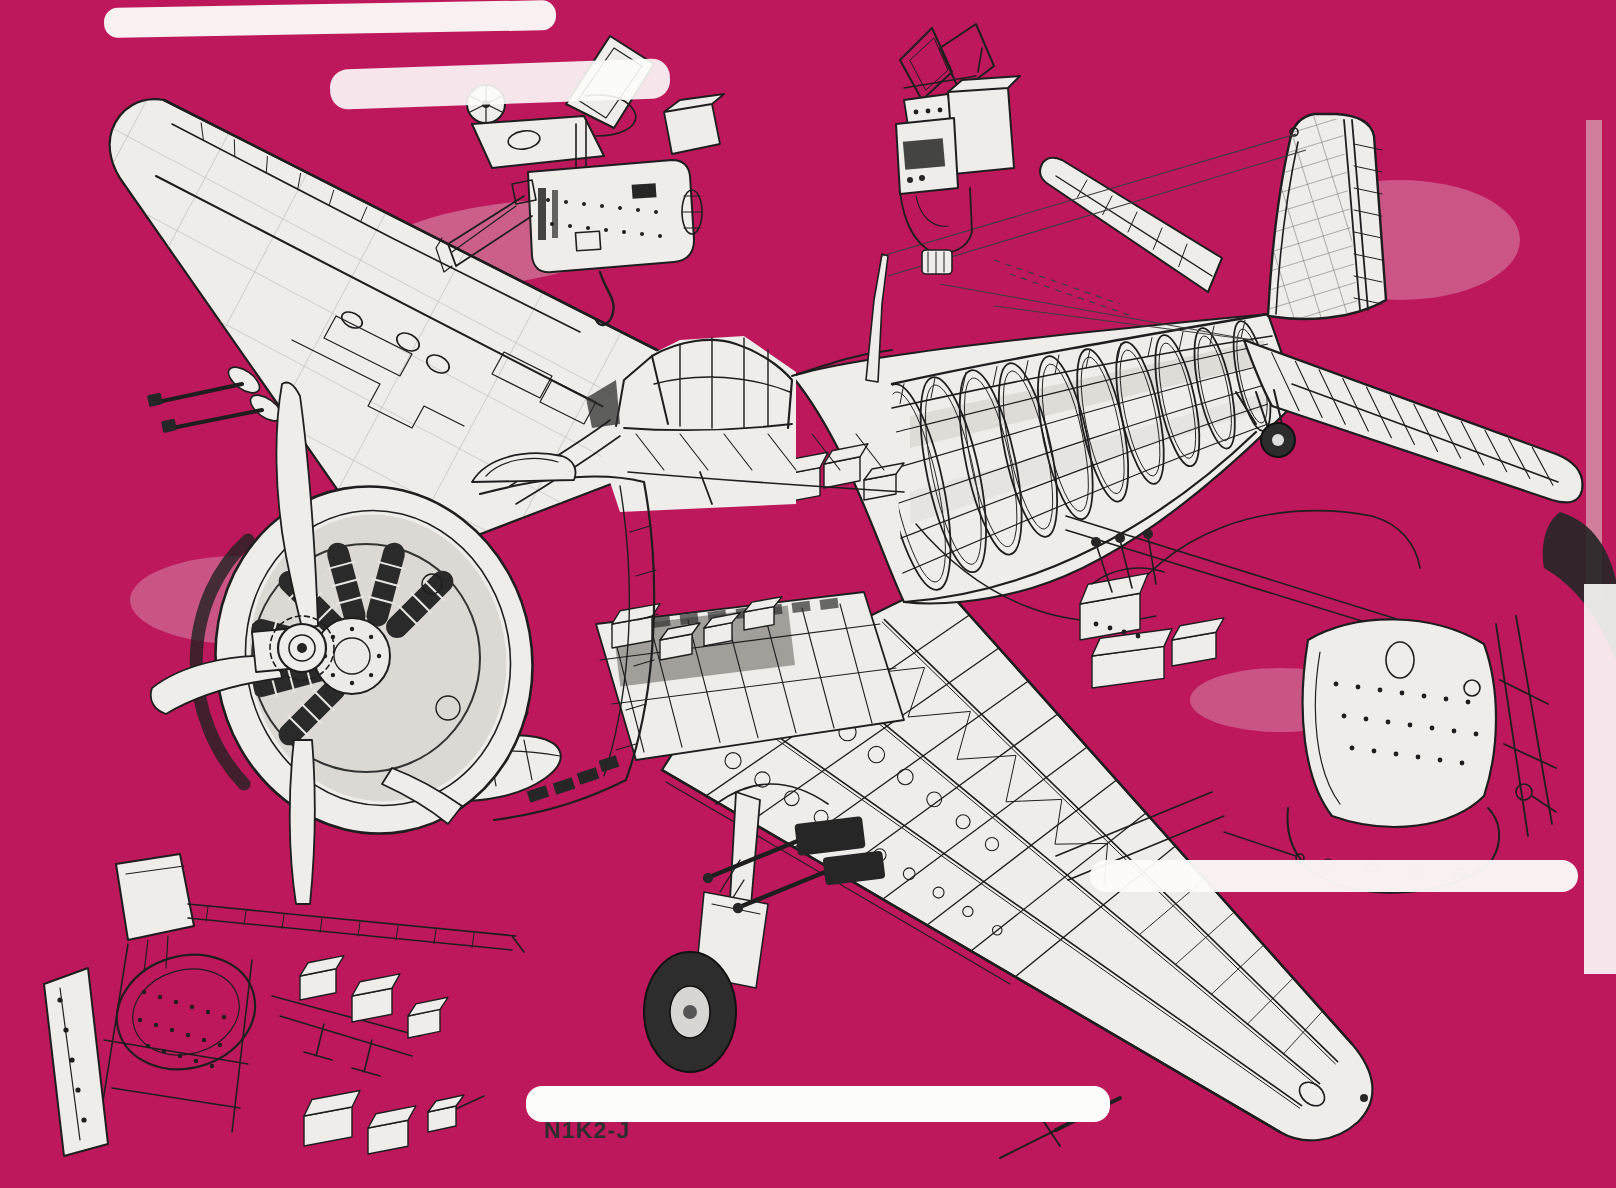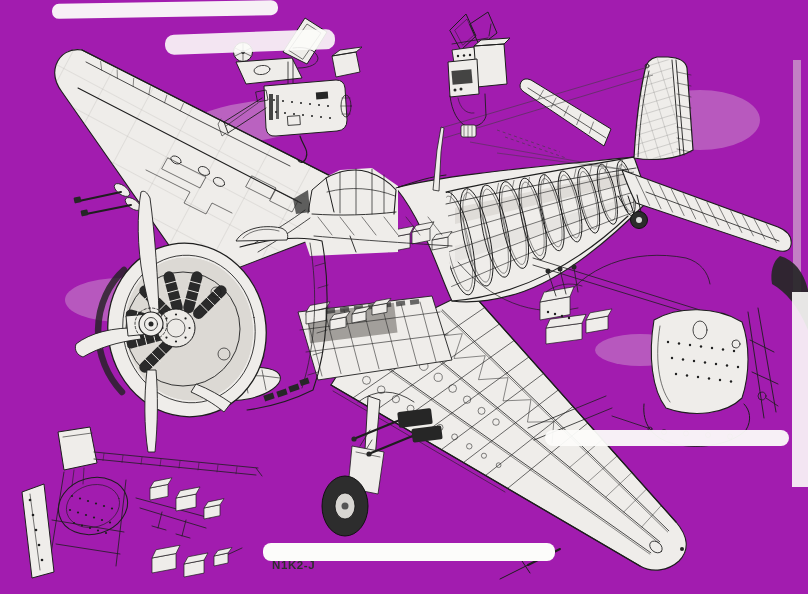--- a/index.html
+++ b/index.html
@@ -9,21 +9,21 @@
   svg{position:absolute;left:0;top:0}
   .ink{stroke:var(--ink);fill:none;stroke-width:.8;stroke-linecap:round;stroke-linejoin:round}
   .fillp{fill:var(--paper);stroke:var(--ink);stroke-width:1.1;stroke-linejoin:round}
   .dark{fill:#262626;stroke:none}
   .patch{fill:#fcfcfa;stroke:none}
   .lbl{font:600 11.5px "Liberation Sans",sans-serif;fill:#2e2e2e;letter-spacing:.6px}
 </style>
 </head>
 <body>
 
-<div class="stage" style="background: #a21caf;">
+<div class="stage" style="background: #be185d;">
 <svg id="art" width="808" height="594" viewBox="0 0 808 594">
   <defs>
     <pattern id="pg" width="44" height="30" patternUnits="userSpaceOnUse" patternTransform="rotate(28)">
       <path d="M0 0H44M0 0V30" stroke="#97938d" stroke-width=".55" fill="none"></path>
     </pattern>
     <pattern id="pf" width="13" height="9" patternUnits="userSpaceOnUse" patternTransform="rotate(-17)">
       <path d="M0 0H13M0 0V9" stroke="#4a4a4a" stroke-width=".5" fill="none"></path>
     </pattern>
     <clipPath id="cp-fuse">
       <path d="M446,192 C500,180 570,168 634,157 L649,200 C600,250 556,282 516,294 C492,301 468,303 452,301 Z"></path>

